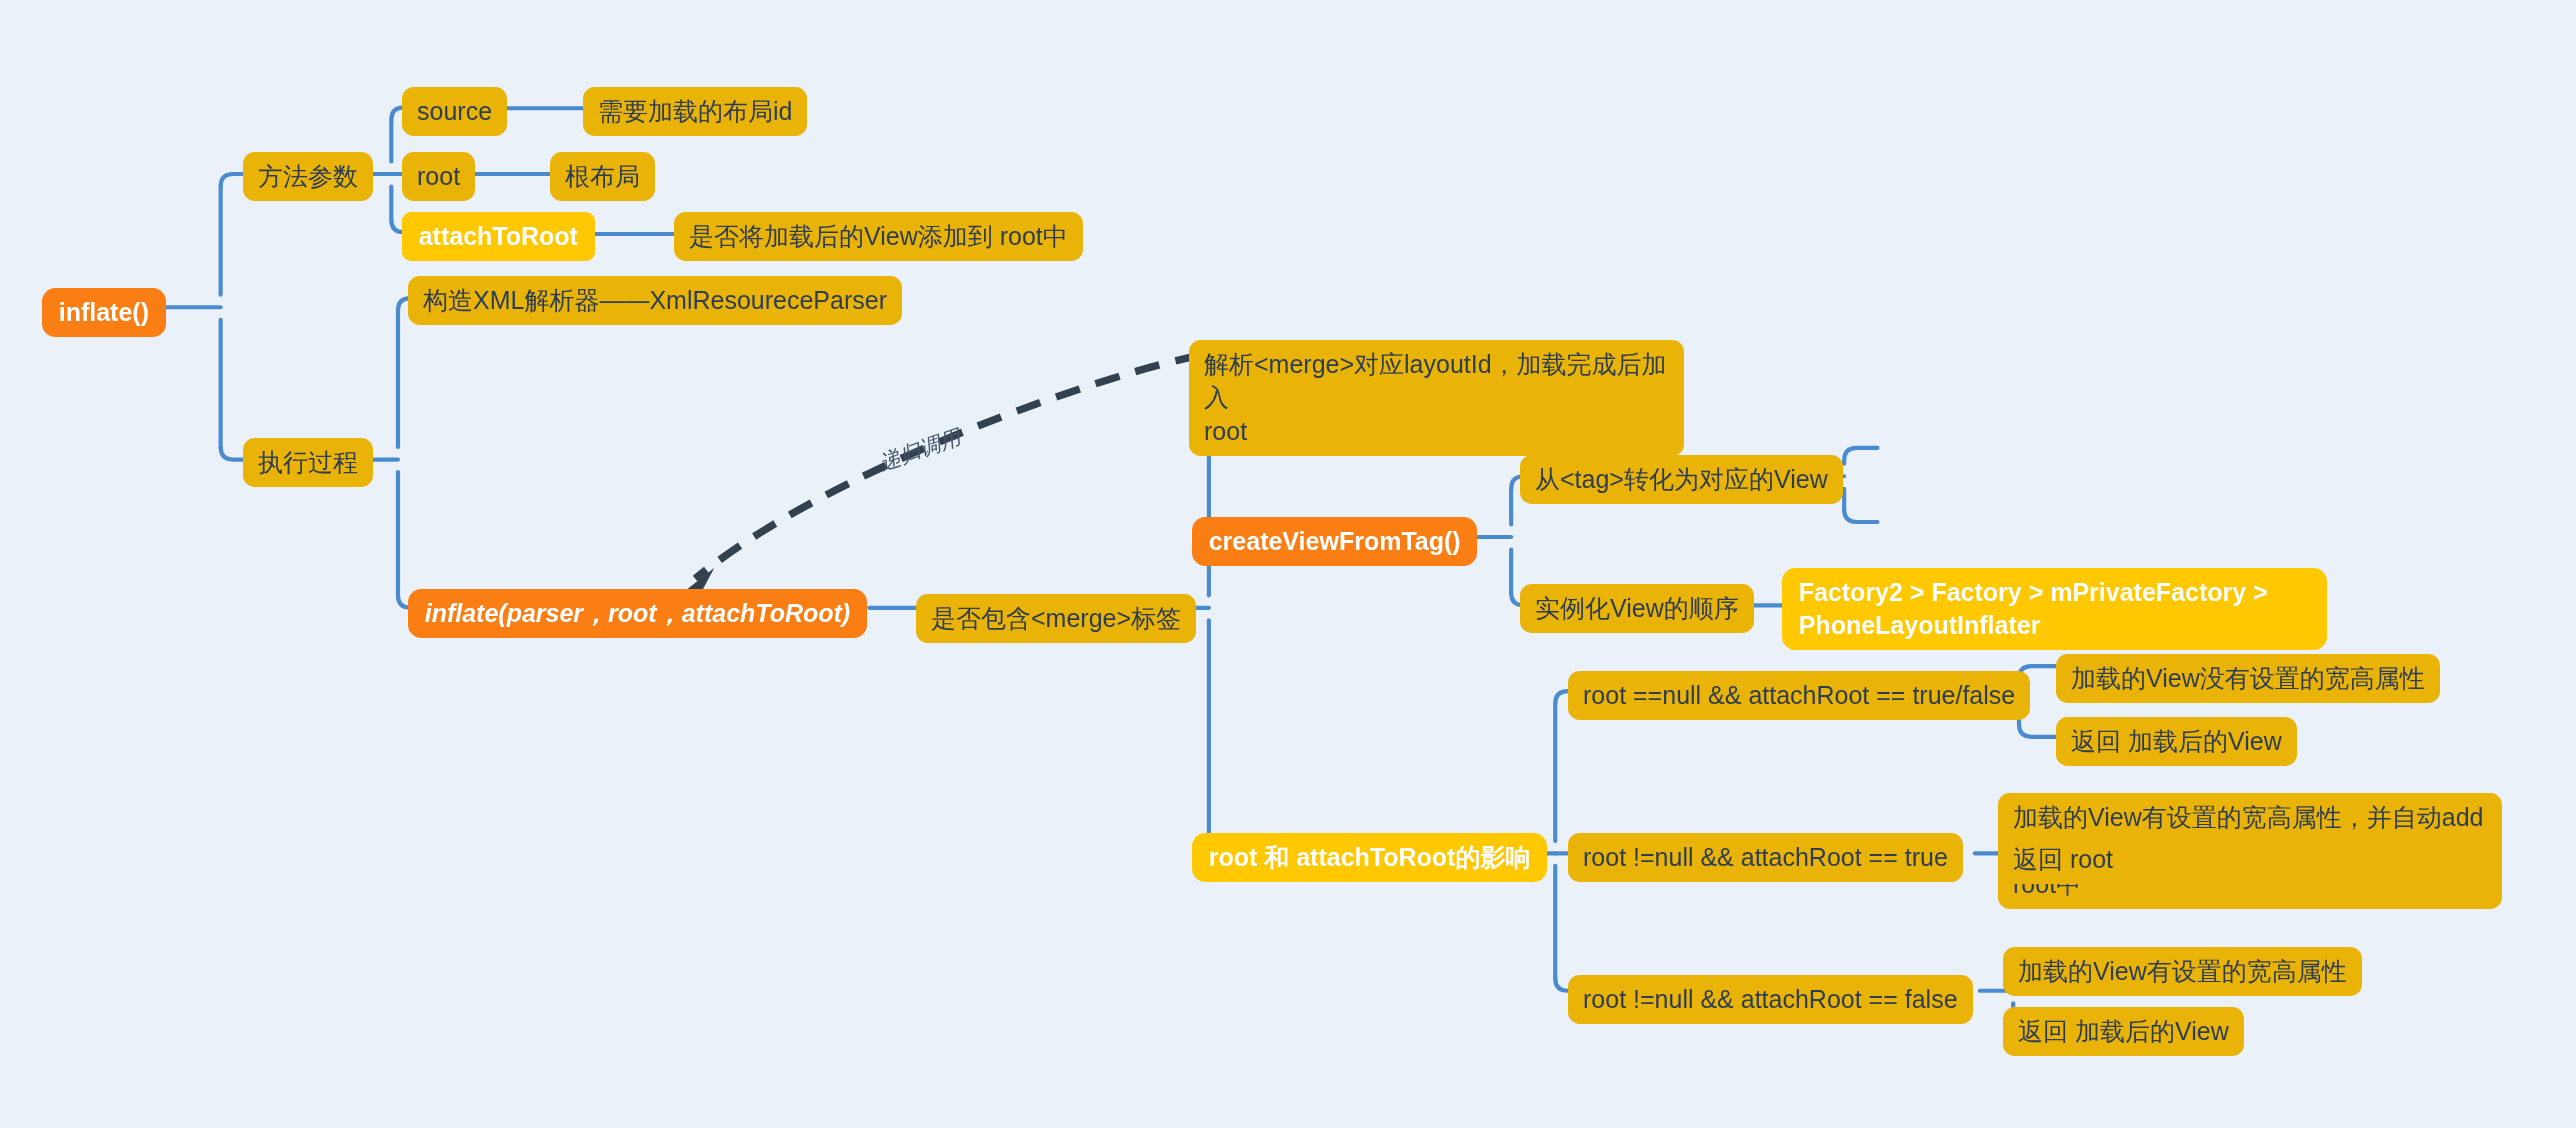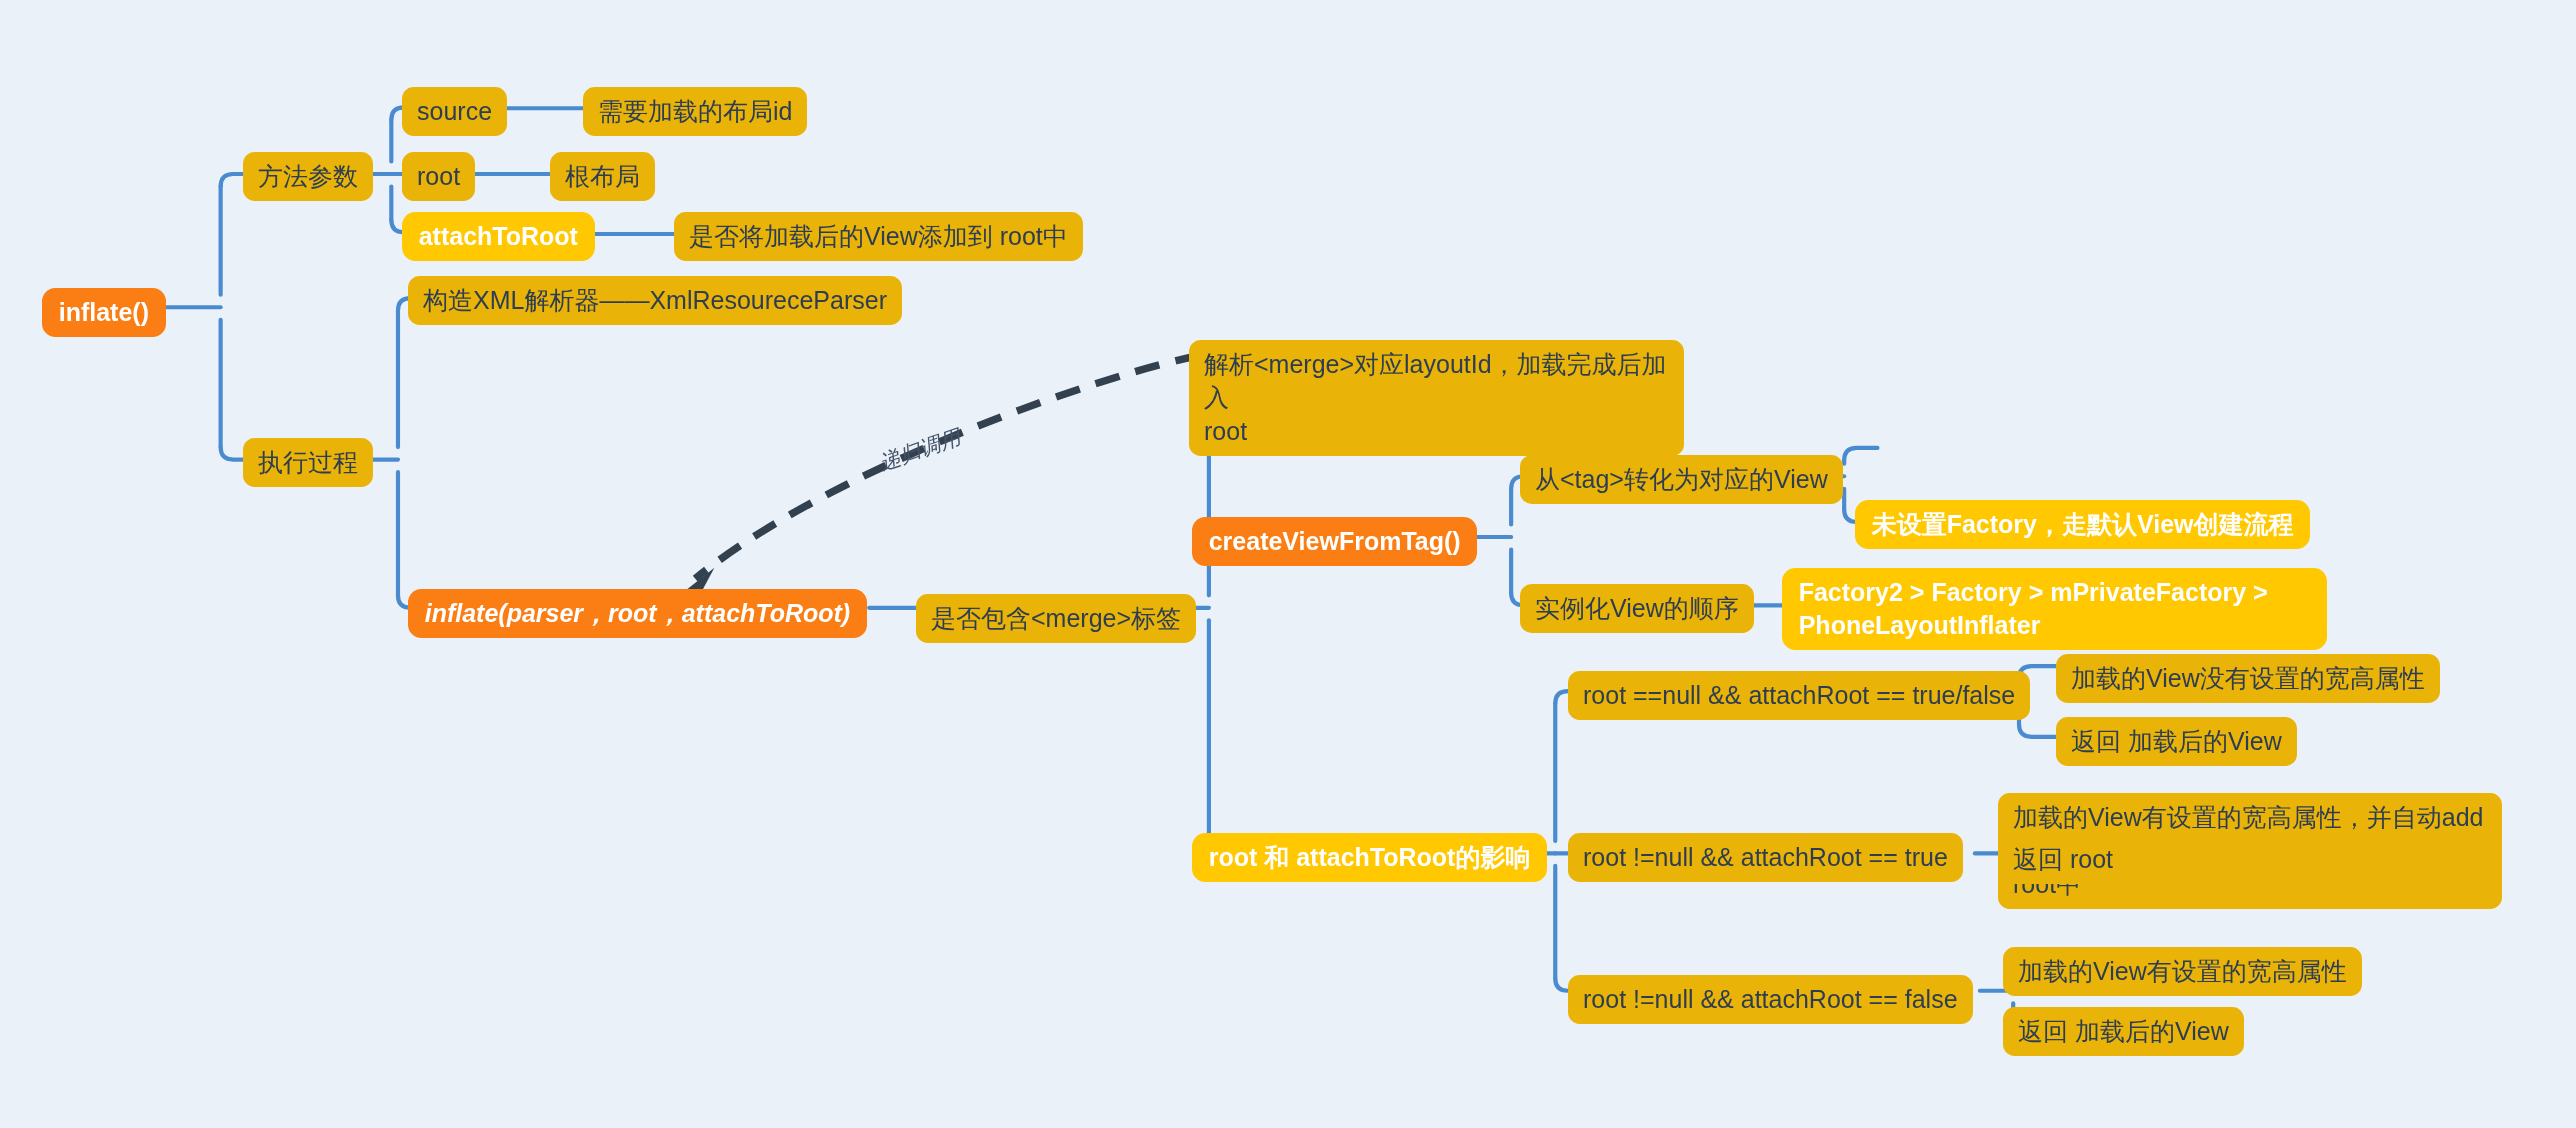--- a/index.html
+++ b/index.html
@@ -150,38 +150,37 @@
   <div class="node n-grey" style="left:243px;top:152px;">方法参数</div>
 
   <div class="node n-grey" style="left:243px;top:438px;">执行过程</div>
 
   <div class="node n-grey" style="left:402px;top:87px;">source</div>
   <div class="node n-grey" style="left:583px;top:87px;">需要加载的布局id</div>
 
   <div class="node n-grey" style="left:402px;top:152px;">root</div>
   <div class="node n-grey" style="left:550px;top:152px;">根布局</div>
 
-  <div class="node n-yellow" style="left:402px;top:212px;">attachToRoot</div>
+  <div class="node n-yellow" style="left:402px;top:212px;border-radius:9px;">attachToRoot</div>
   <div class="node n-grey" style="left:674px;top:212px;">是否将加载后的View添加到 root中</div>
 
   <div class="node n-grey" style="left:408px;top:276px;">构造XML解析器——XmlResoureceParser</div>
 
   <div class="node n-orange" style="left:408px;top:589px;font-style:italic;">inflate(parser，root，attachToRoot)</div>
 
   <div class="node n-grey" style="left:916px;top:594px;">是否包含&lt;merge&gt;标签</div>
 
   <div class="node n-grey" style="left:1189px;top:340px;width:495px;align-items:flex-start;">解析&lt;merge&gt;对应layoutId，加载完成后加入
 root</div>
 
   <div class="node n-orange" style="left:1192px;top:517px;">createViewFromTag()</div>
 
   <div class="node n-grey" style="left:1520px;top:455px;">从&lt;tag&gt;转化为对应的View</div>
 
 
-  <div class="node n-yellow" style="left:1855px;top:500px;">未设置Factory，走默认View创建流程</div>
 
   <div class="node n-grey" style="left:1520px;top:584px;">实例化View的顺序</div>
 
   <div class="node n-yellow" style="left:1782px;top:568px;width:545px;align-items:flex-start;">Factory2 &gt; Factory &gt; mPrivateFactory &gt;
 PhoneLayoutInflater</div>
 
   <div class="node n-yellow" style="left:1192px;top:833px;">root 和 attachToRoot的影响</div>
 
   <div class="node n-grey" style="left:1568px;top:671px;">root ==null &amp;&amp; attachRoot == true/false</div>
   <div class="node n-grey" style="left:2056px;top:654px;">加载的View没有设置的宽高属性</div>

